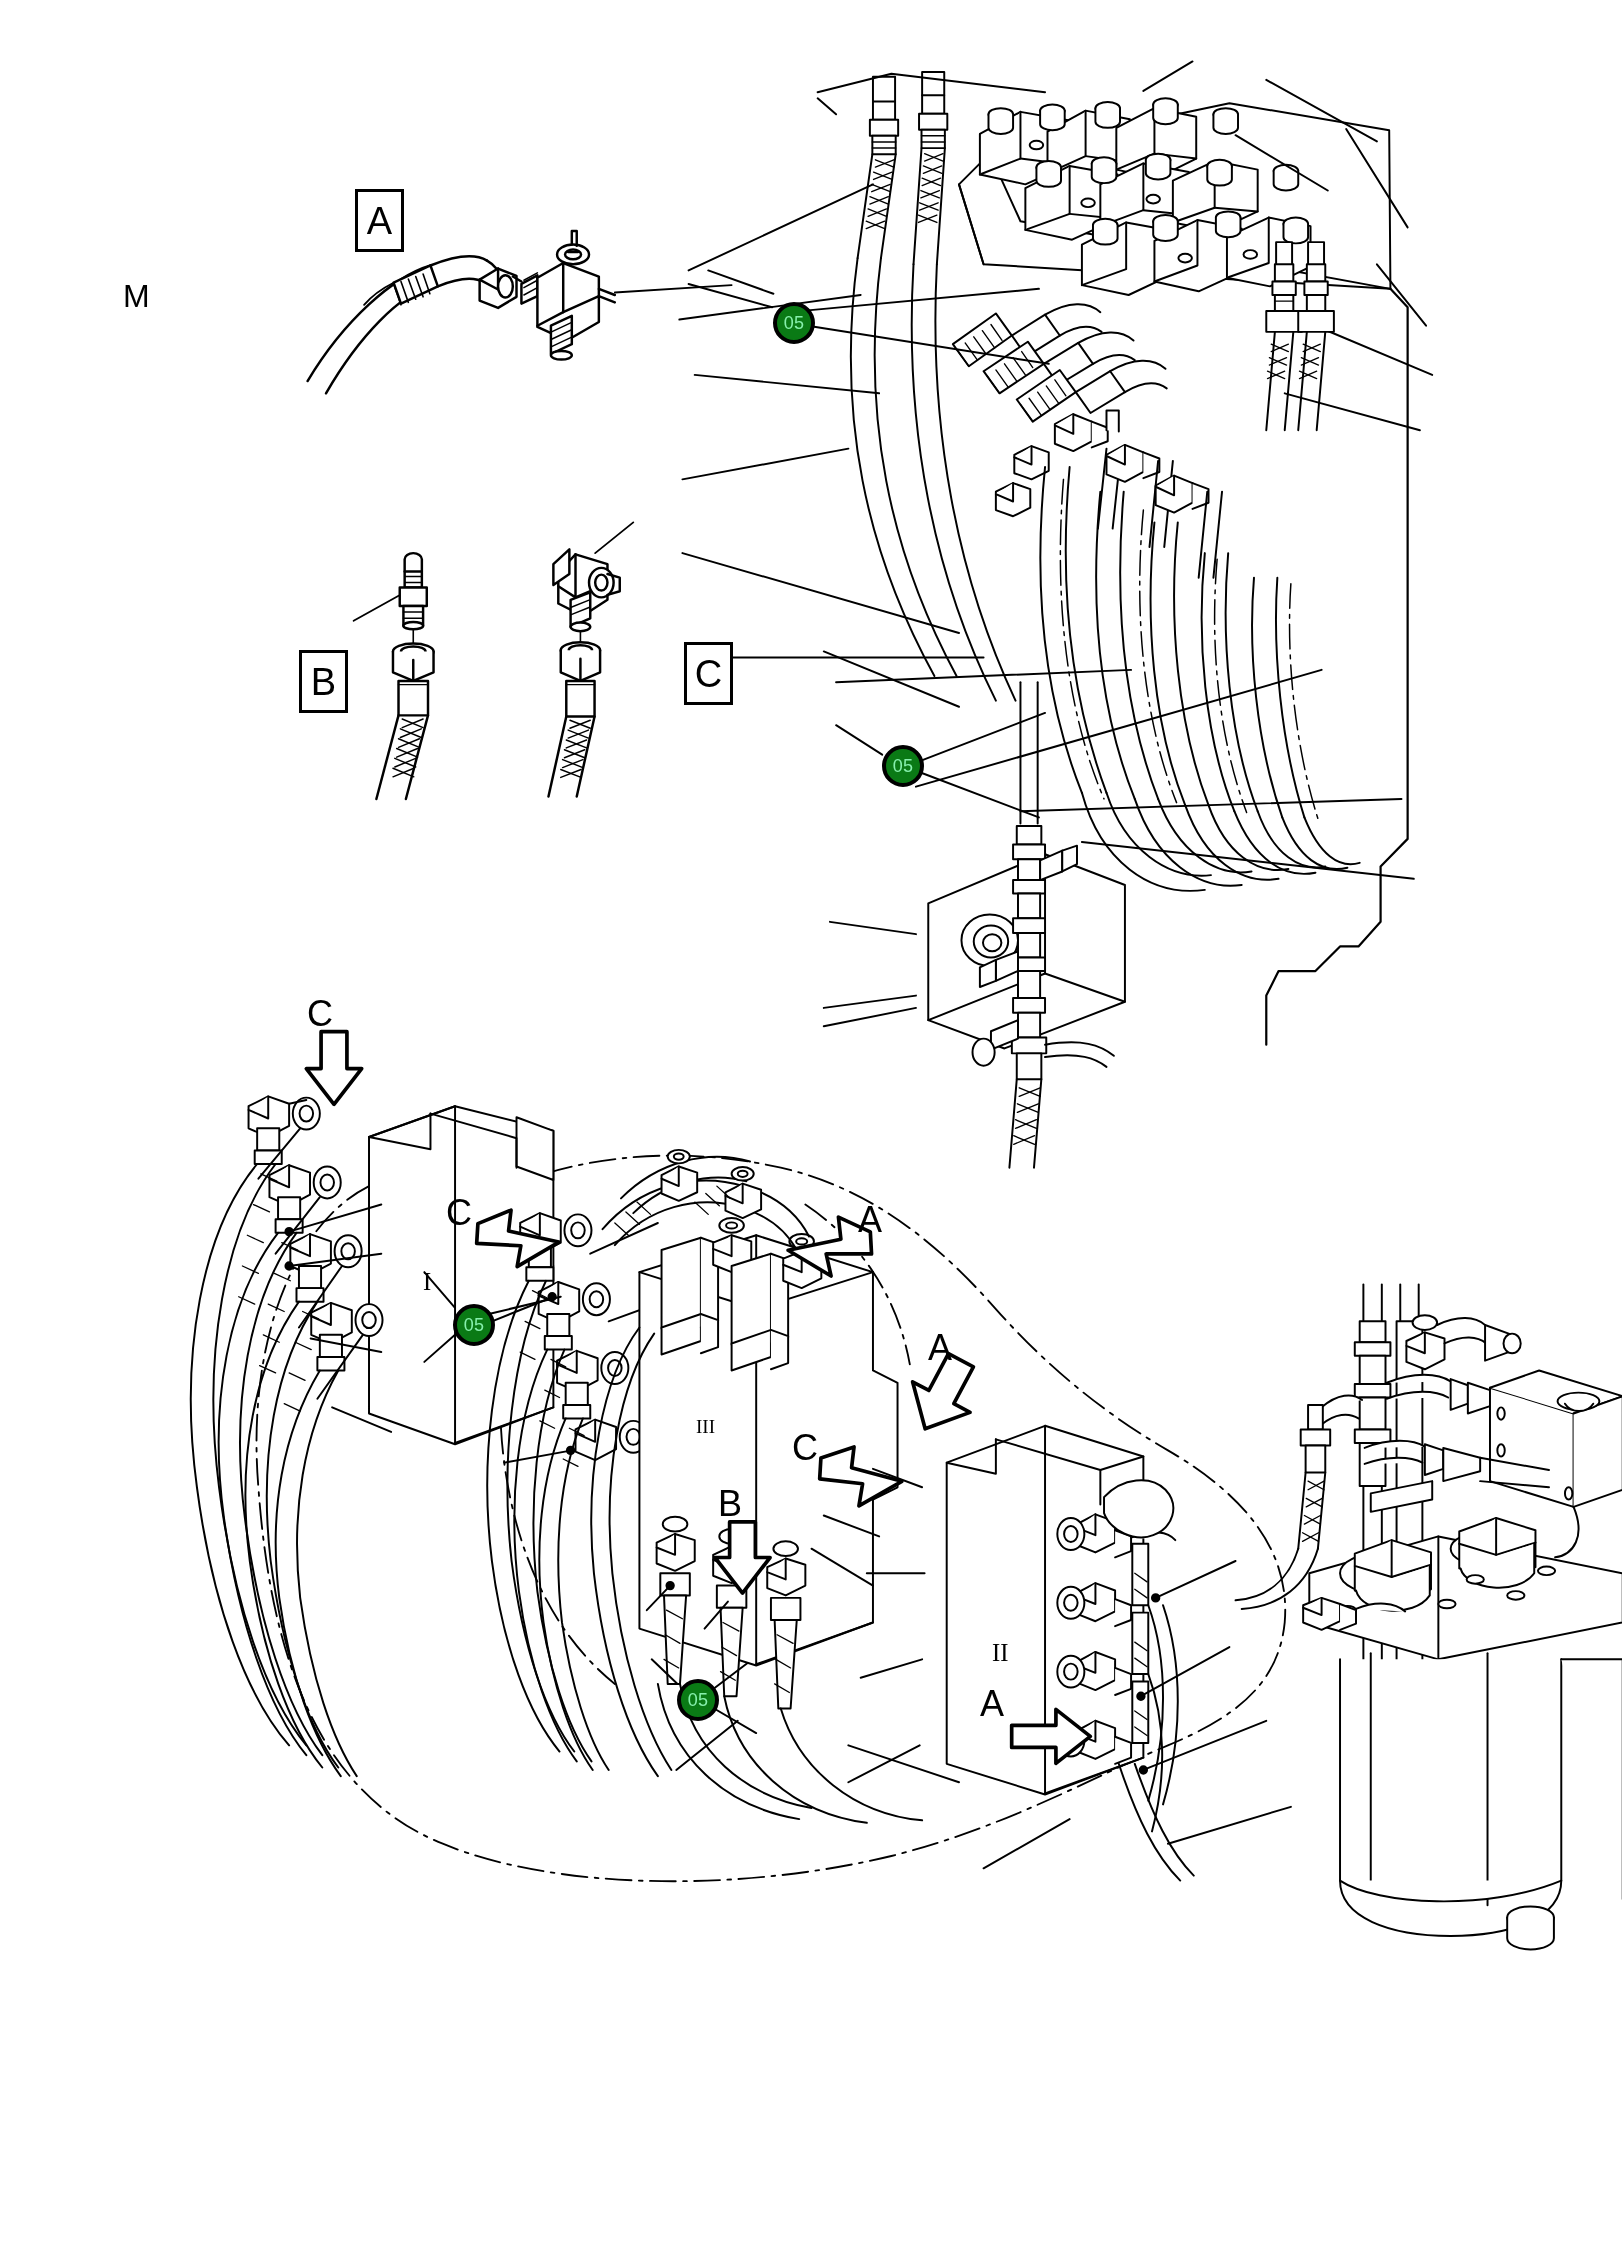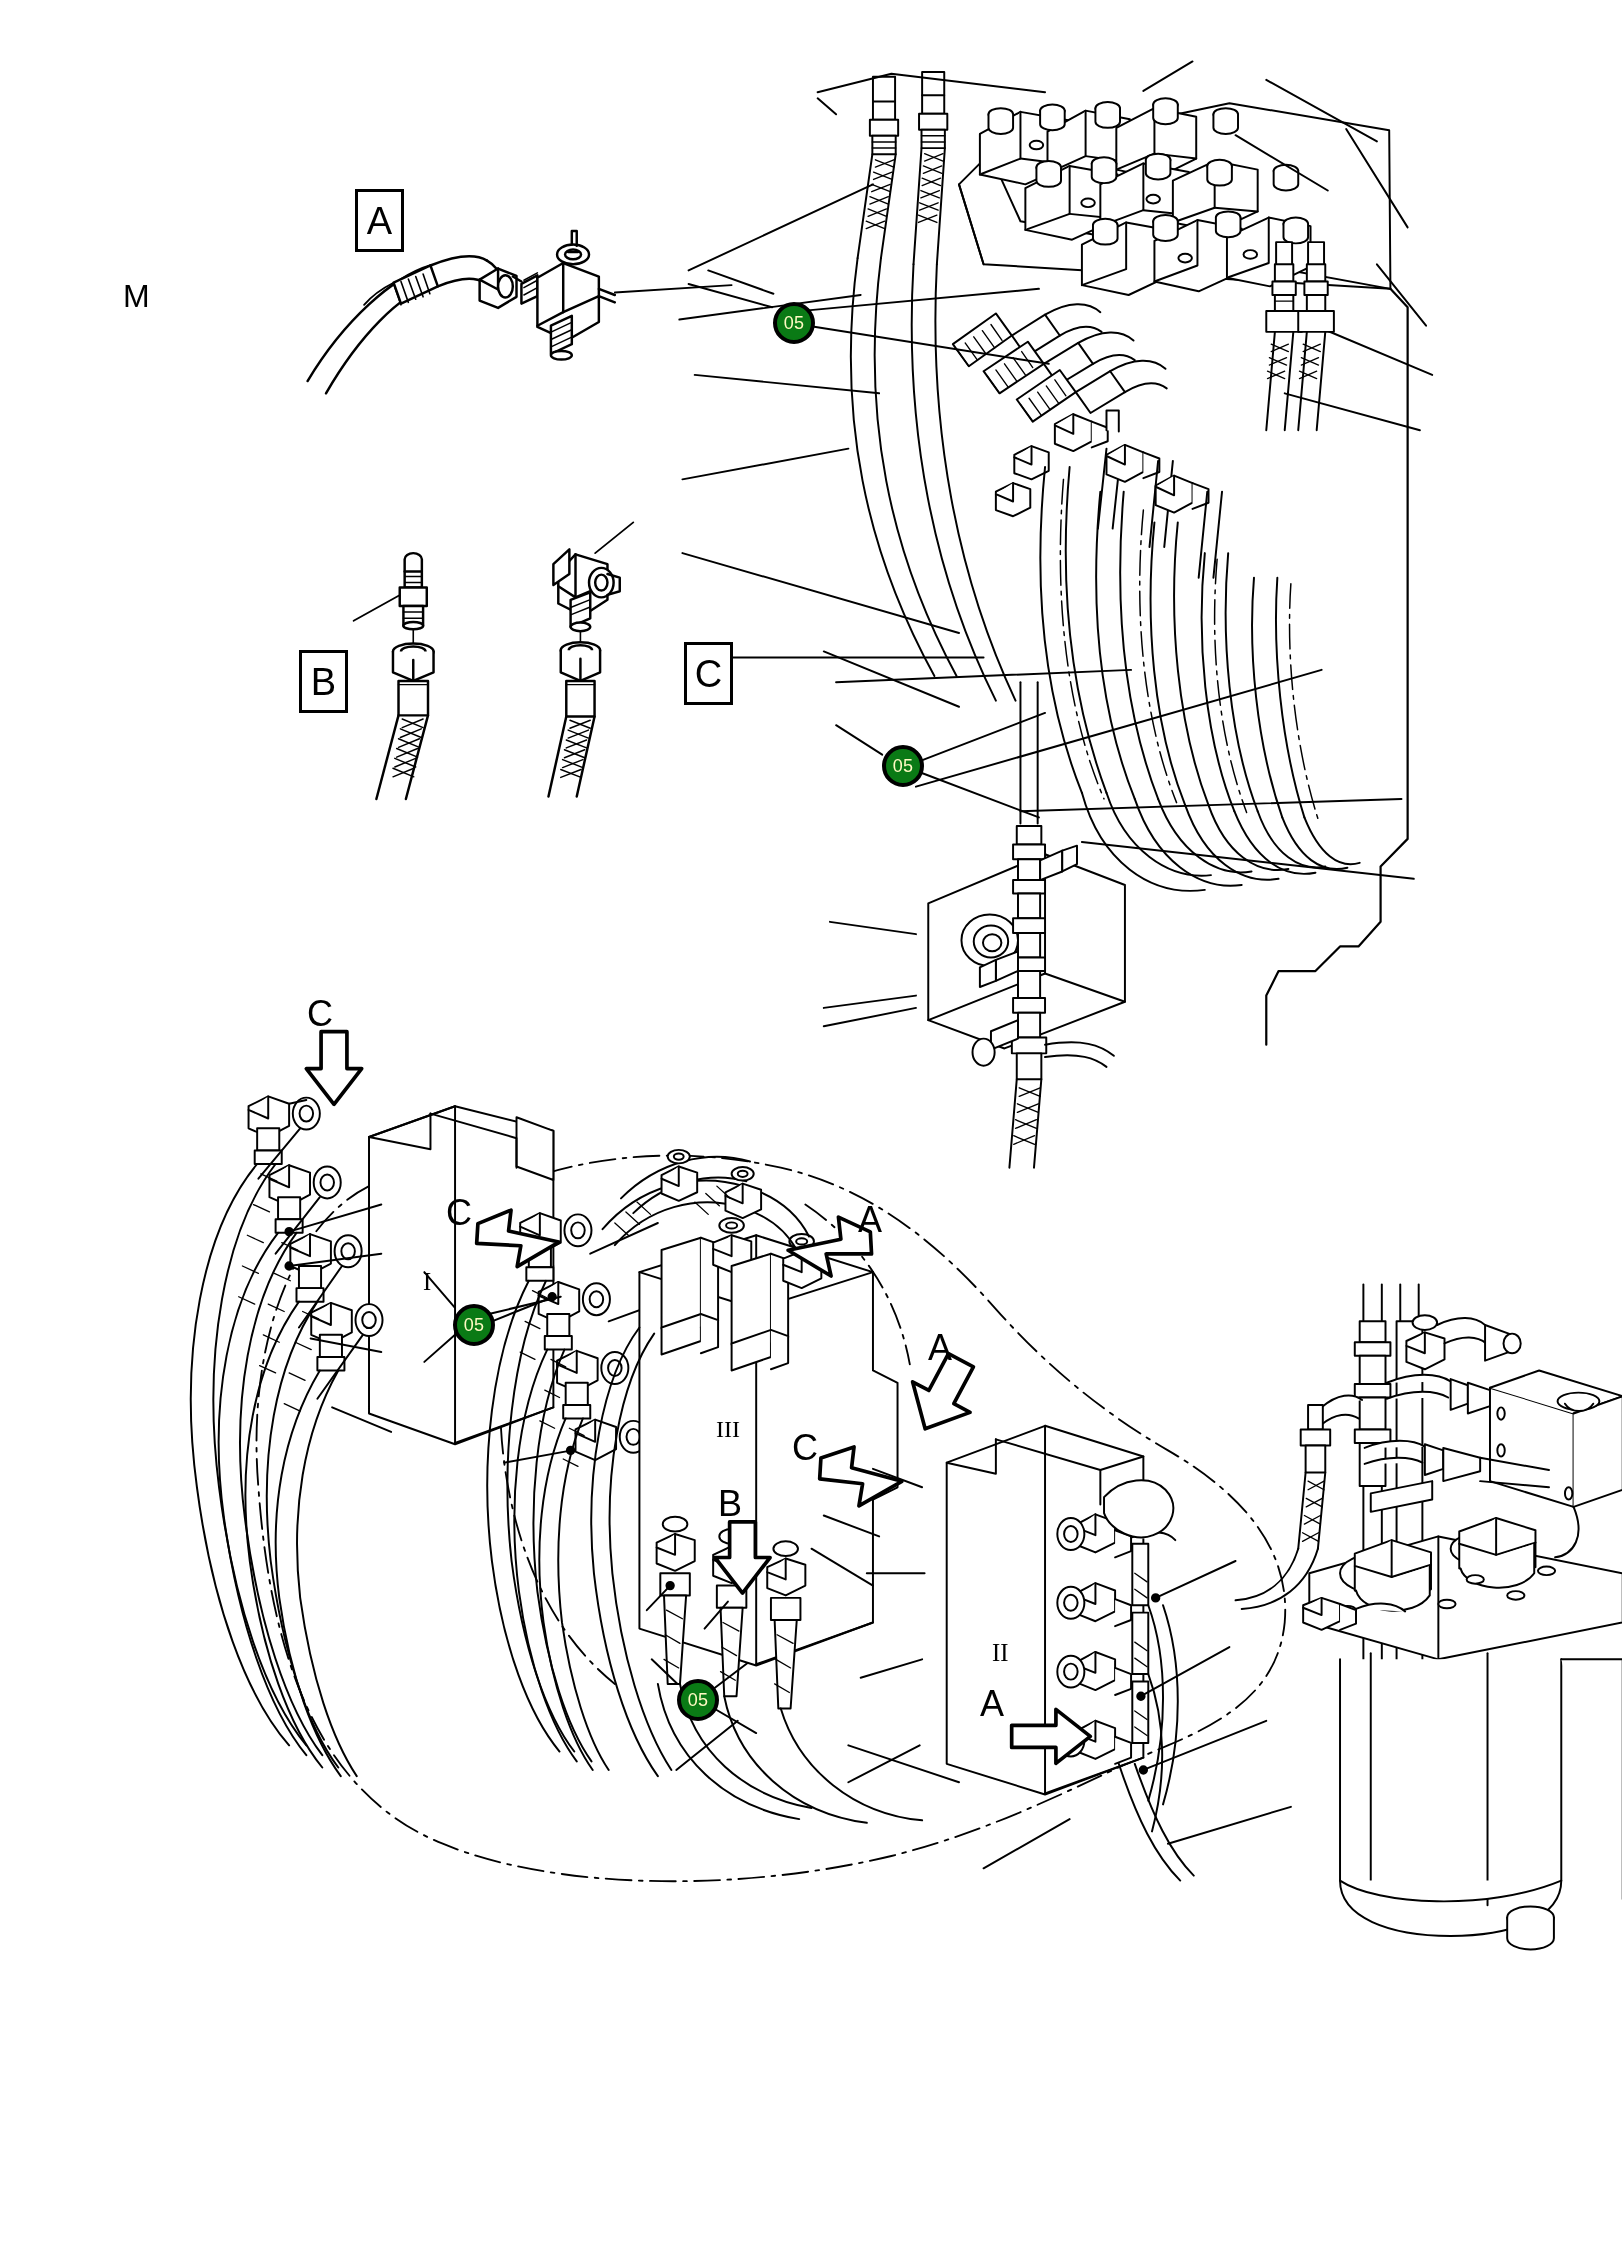--- a/index.html
+++ b/index.html
@@ -23,21 +23,21 @@
   
   .roman{
     position:absolute;font-family:"Liberation Serif",serif;
     color:#000;line-height:1;white-space:nowrap;
   }
   
   .balloon{
     position:absolute;border-radius:50%;
     background:#0a7a15;border:4.3px solid #000;
     display:flex;align-items:center;justify-content:center;
-    color:#fef9c3;font-family:"Liberation Sans",sans-serif;
+    color:#86efac;font-family:"Liberation Sans",sans-serif;
     line-height:1;letter-spacing:0.3px;
   }
   
   .callout{position:absolute;}
   .callout svg{display:block;overflow:visible;}
 </style>
 </head>
 <body>
 
 <div id="sheet">
@@ -976,21 +976,21 @@
   <div class="plainlabel" style="left:123px;top:280px;font-size:32px;">M</div>
   <div class="plainlabel" style="left:307px;top:996px;font-size:36px;">C</div>
   <div class="plainlabel" style="left:446px;top:1195px;font-size:36px;">C</div>
   <div class="plainlabel" style="left:858px;top:1202px;font-size:36px;">A</div>
   <div class="plainlabel" style="left:928px;top:1330px;font-size:36px;">A</div>
   <div class="plainlabel" style="left:792px;top:1430px;font-size:36px;">C</div>
   <div class="plainlabel" style="left:718px;top:1486px;font-size:36px;">B</div>
   <div class="plainlabel" style="left:980px;top:1686px;font-size:36px;">A</div>
 
   <div class="roman" style="left:423px;top:1270px;font-size:24.6px;">I</div>
-  <div class="roman" style="left:716px;top:1417px;font-size:24px;">III</div>
+  <div class="roman" style="left:696px;top:1417px;font-size:19px;">III</div>
   <div class="roman" style="left:992px;top:1641px;font-size:24.6px;">II</div>
 
   <div class="balloon" style="left:773px;top:302px;width:34px;height:34px;font-size:18px;">05</div>
   <div class="balloon" style="left:882px;top:745px;width:34px;height:34px;font-size:18px;">05</div>
   <div class="balloon" style="left:453px;top:1304px;width:34px;height:34px;font-size:18px;">05</div>
   <div class="balloon" style="left:677px;top:1679px;width:34px;height:34px;font-size:18px;">05</div>
 
 </div>
 
 

